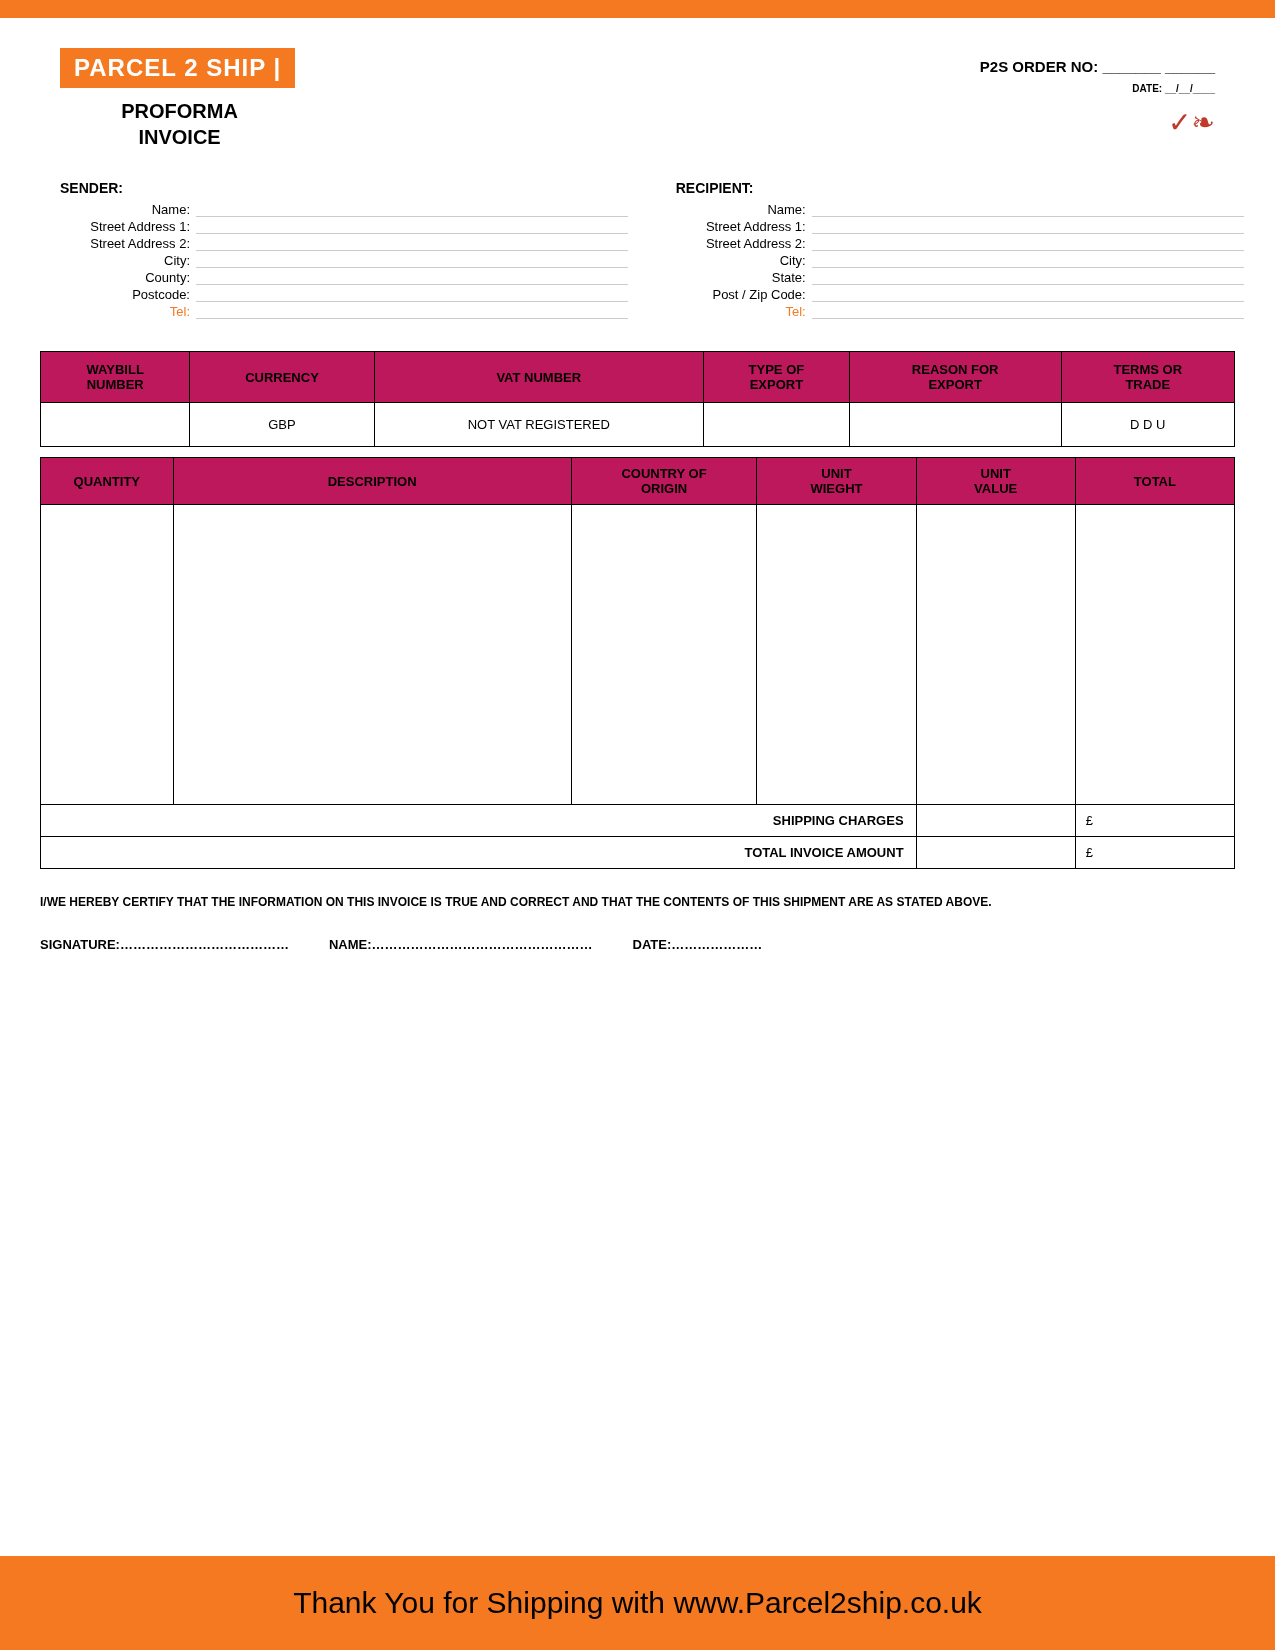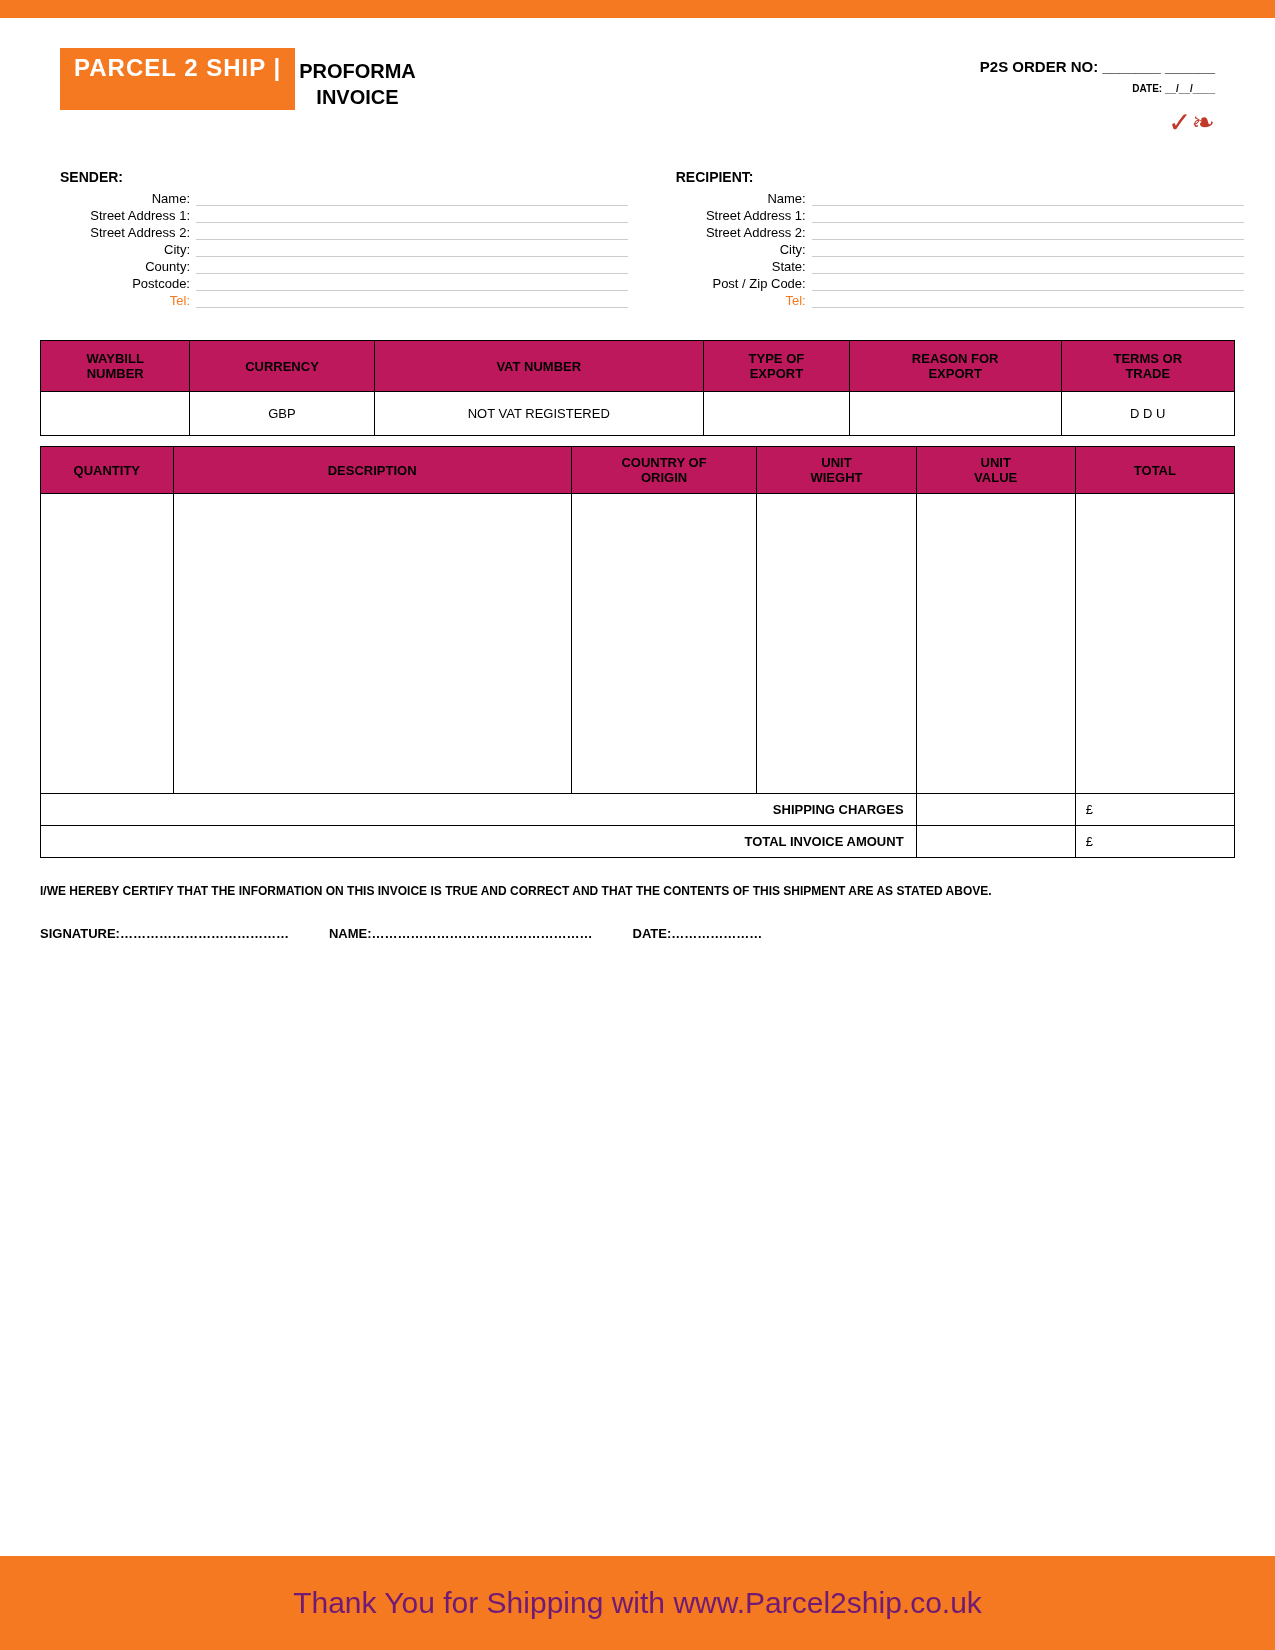--- a/index.html
+++ b/index.html
@@ -23,21 +23,21 @@
     
     .header-area {
       padding: 30px 60px 10px 60px;
       display: flex;
       justify-content: space-between;
       align-items: flex-start;
     }
 
     .logo-section {
       display: flex;
-      flex-direction: row;
+      flex-direction: column;
     }
 
     .logo-box {
       background: #F47920;
       color: #fff;
       font-weight: 900;
       font-size: 24px;
       padding: 6px 14px;
       border-right: 4px solid #fff;
       letter-spacing: 1px;
@@ -185,21 +185,21 @@
       position: absolute;
       bottom: 0;
       left: 0;
       width: 100%;
       background: #F47920;
       padding: 30px 40px;
       text-align: center;
     }
 
     .bottom-bar .thank-you {
-      color: #701a75;
+      color: #000000;
       font-size: 30px;
       font-weight: 400;
     }
 
     
     .triangle-pointer {
       width: 0;
       height: 0;
       border-left: 24px solid transparent;
       border-right: 24px solid transparent;

